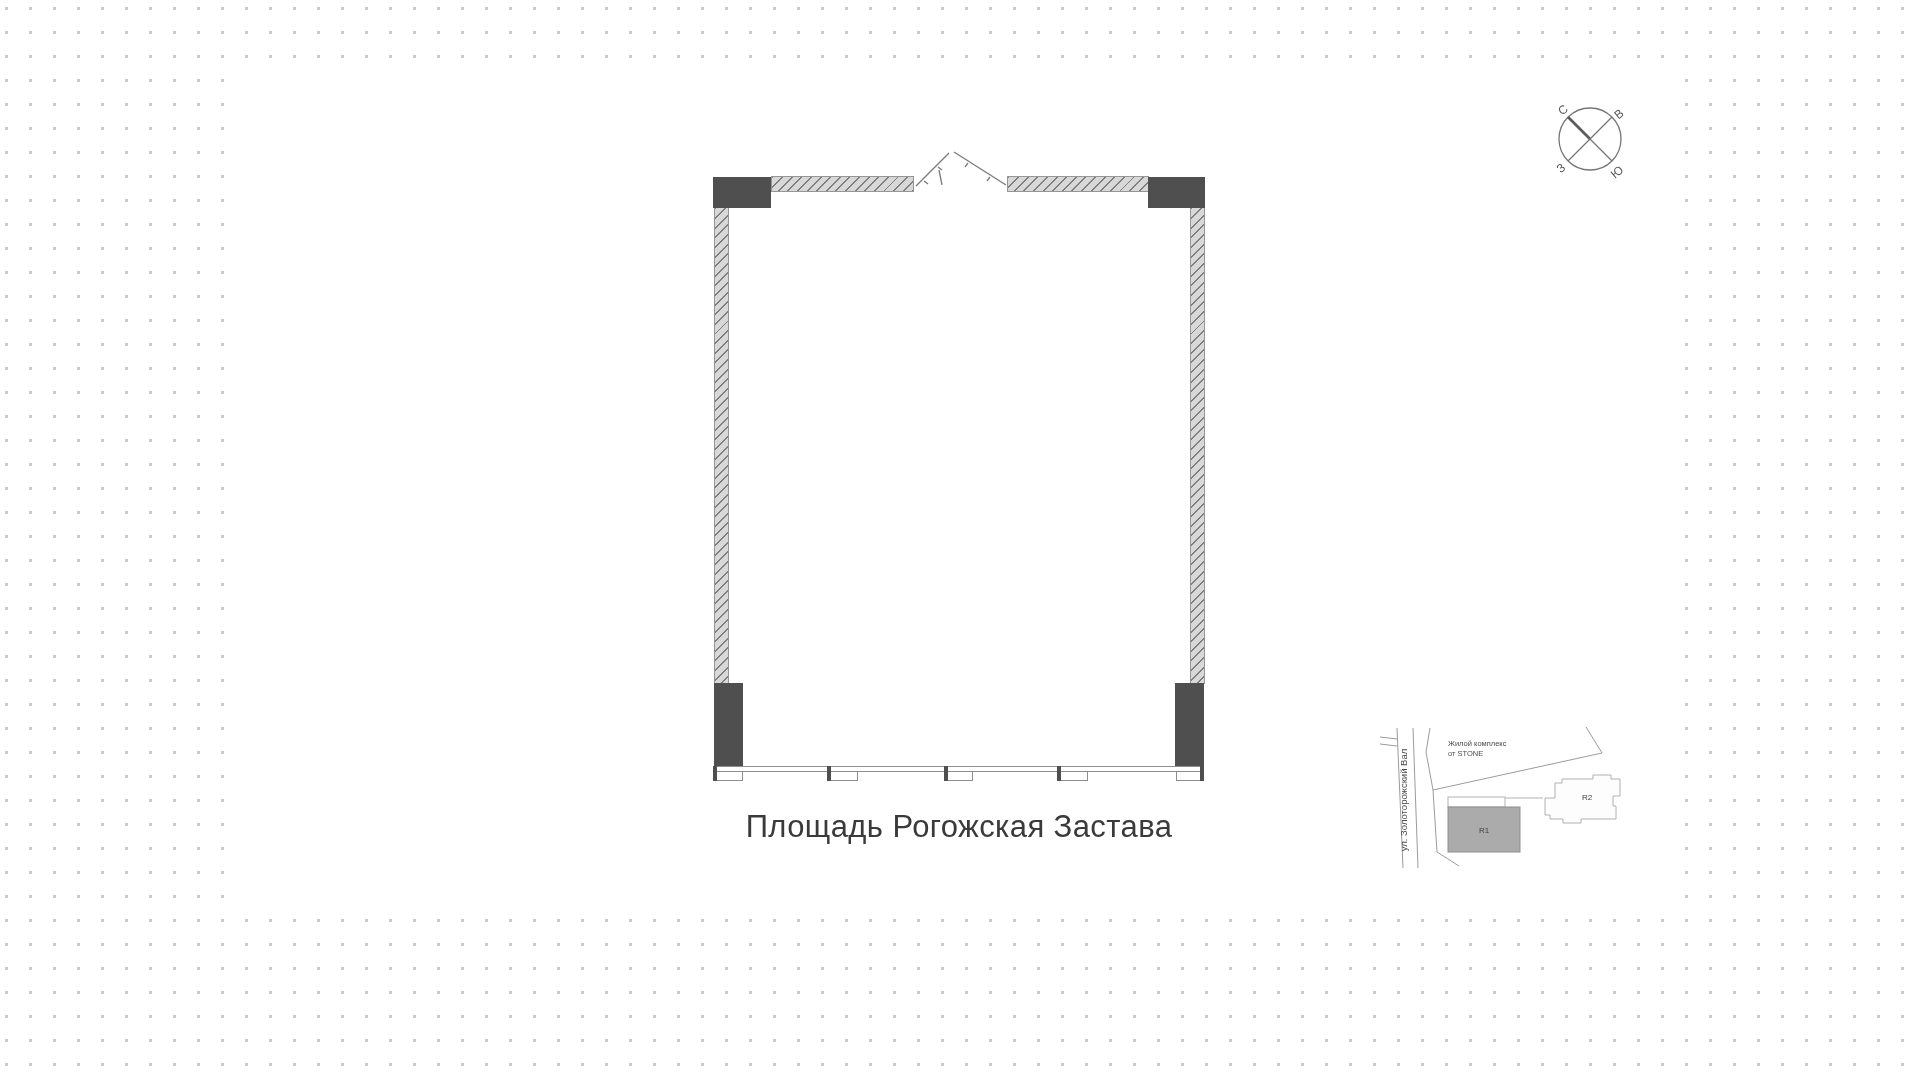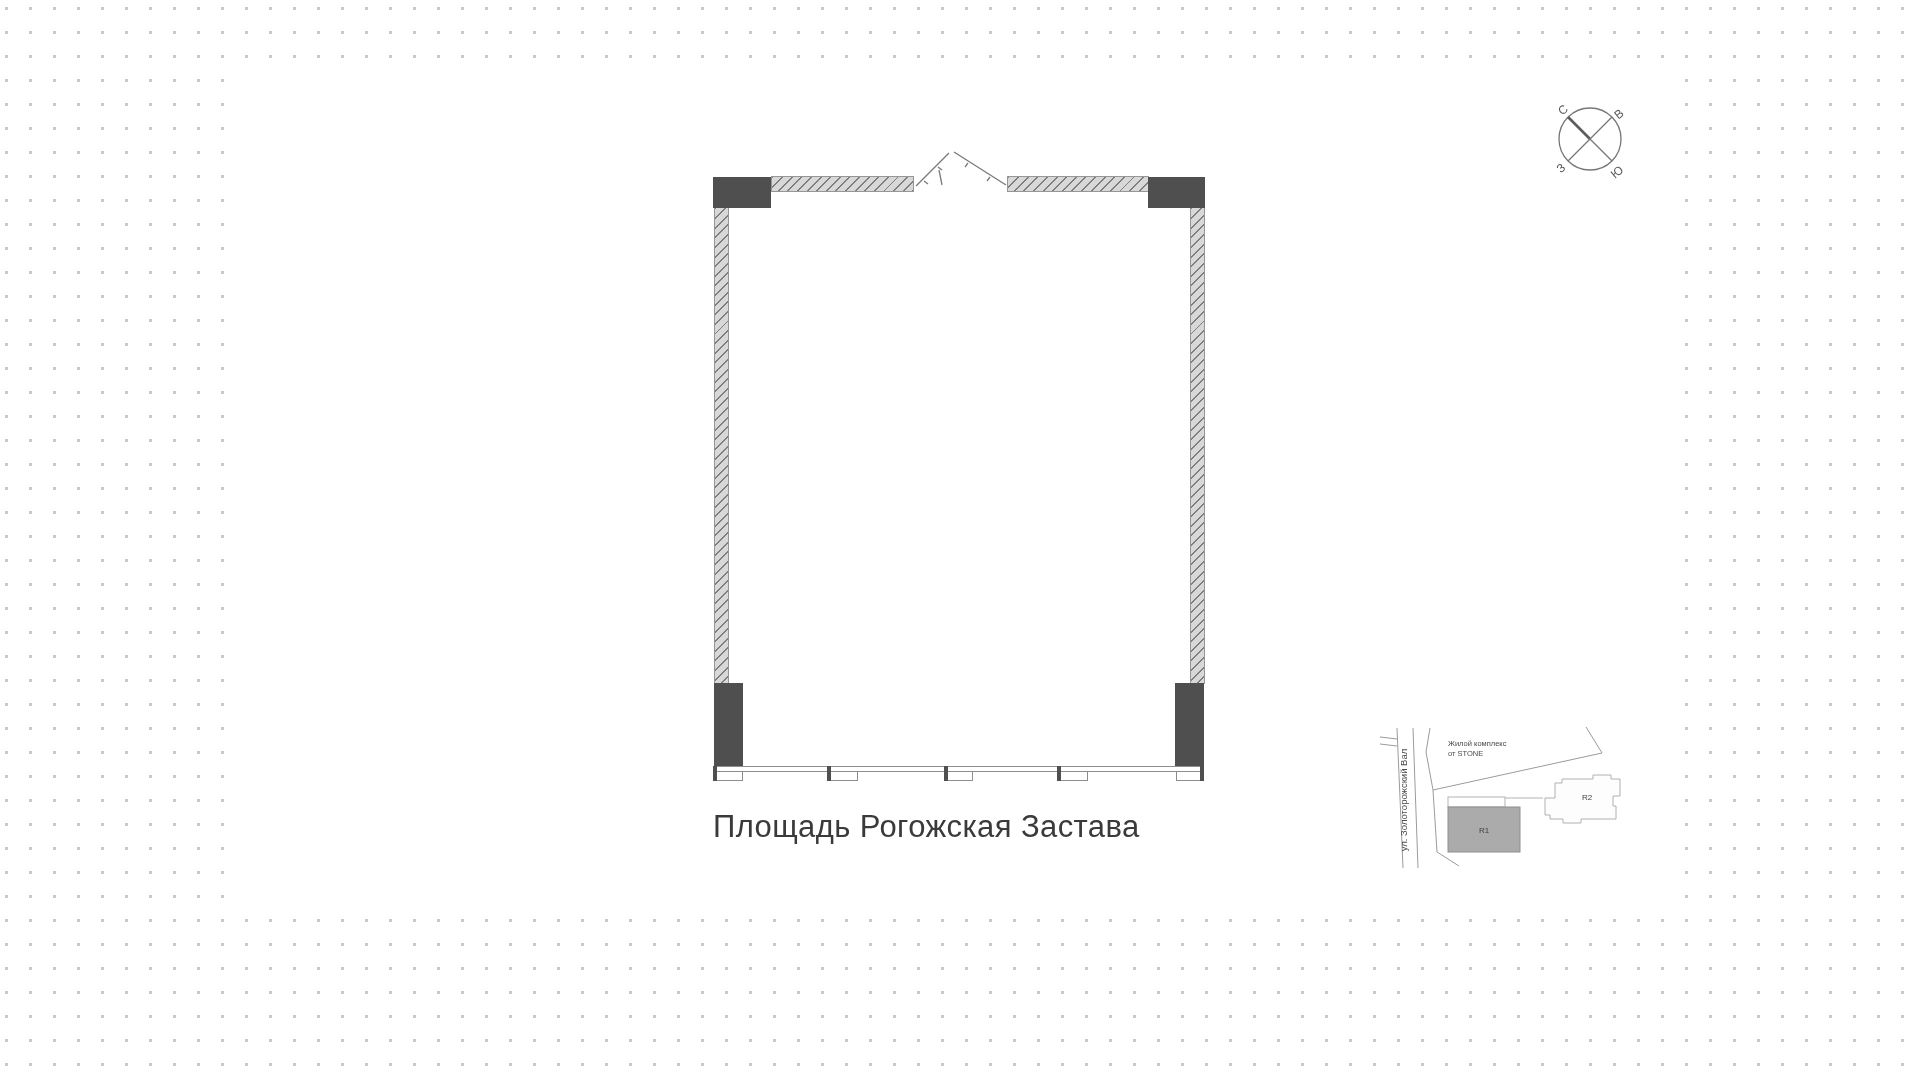--- a/index.html
+++ b/index.html
@@ -27,21 +27,21 @@
     border-top:1px solid #8e8e8e;border-bottom:1px solid #8e8e8e;
   }
   .winbox{
     position:absolute;box-sizing:border-box;background:#ffffff;
     border:1px solid #8e8e8e;
   }
   .mullion{position:absolute;background:#4f4f4f;}
 
   .plan-title{
     position:absolute;left:713px;top:809px;width:492px;
-    text-align:left;font-size:31px;font-weight:300;
+    text-align:center;font-size:31px;font-weight:300;
     color:#3a3a3a;letter-spacing:.4px;
   }
 
   svg text{font-family:"Liberation Sans", sans-serif;}
   .compass-letter{font-size:12px;fill:#5a5a5a;}
   .mm-small{font-size:7.5px;fill:#4a4a4a;}
   .mm-street{font-size:9.5px;fill:#4a4a4a;}
   .mm-bldg{font-size:8px;fill:#3f3f3f;}
 </style>
 </head>

